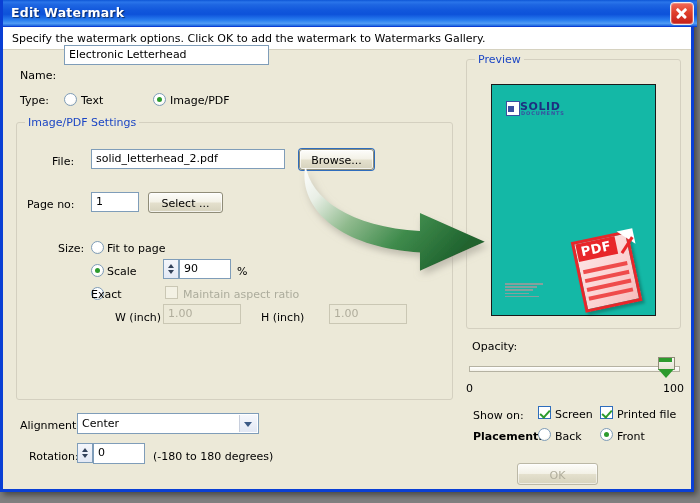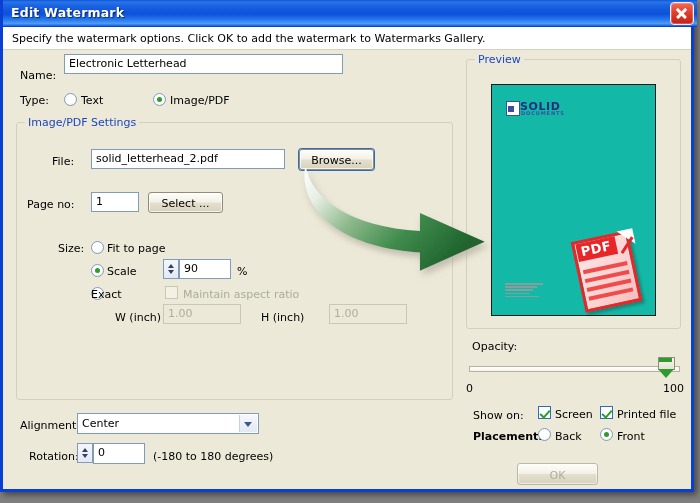--- a/index.html
+++ b/index.html
@@ -275,21 +275,21 @@
 
   <div id="titlebar">
     <div id="title-text">Edit Watermark</div>
     <div id="close-btn">
       <div class="x1"></div>
         <div class="x2"></div>
     </div>
   </div>
 
   <div class="lbl" style="left:17px; top:69px;">Name:</div>
-  <div class="textbox" style="left:61px; top:54px; width:279px; height:20px;">Electronic Letterhead</div>
+  <div class="textbox" style="left:61px; top:45px; width:205px; height:20px;">Electronic Letterhead</div>
 
   <div class="lbl" style="left:17px; top:94px;">Type:</div>
   <div class="radio" style="left:61px; top:93px;">
       <i></i>
     </div>
   <div class="lbl" style="left:78px; top:94px;">Text</div>
   <div class="radio on" style="left:150px; top:93px;">
       <i></i>
     </div>
   <div class="lbl" style="left:167px; top:94px;">Image/PDF</div>

